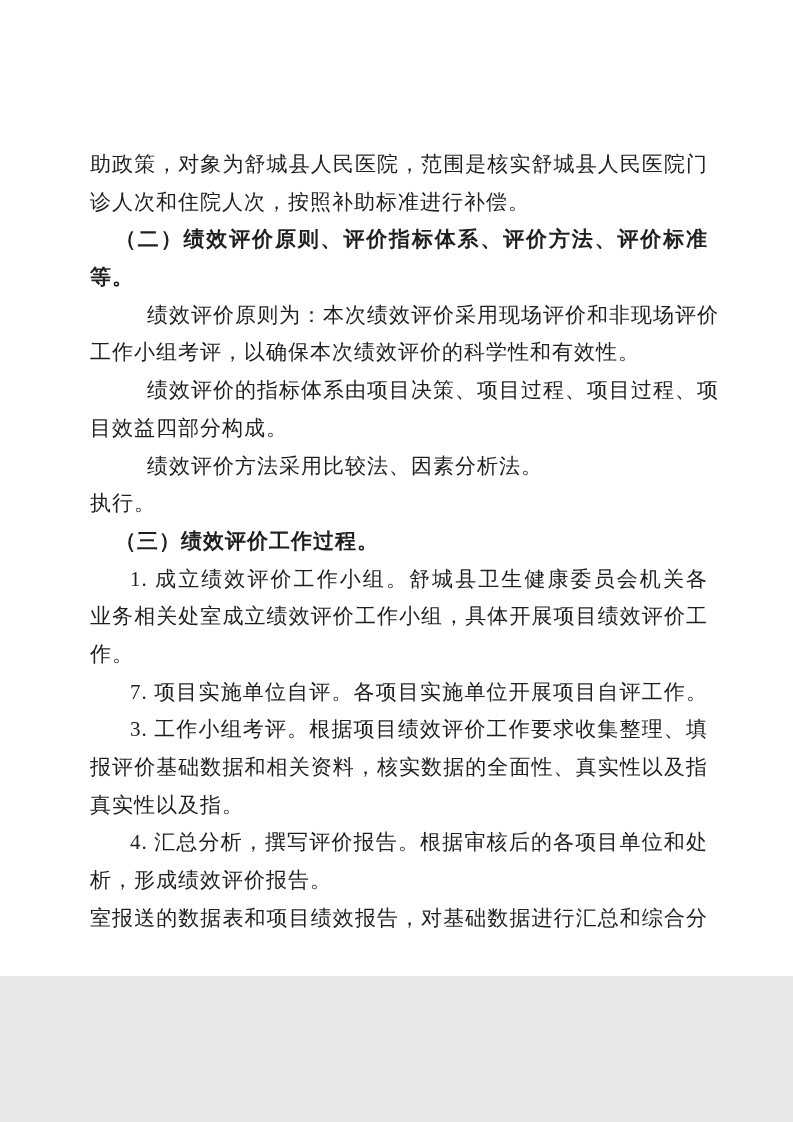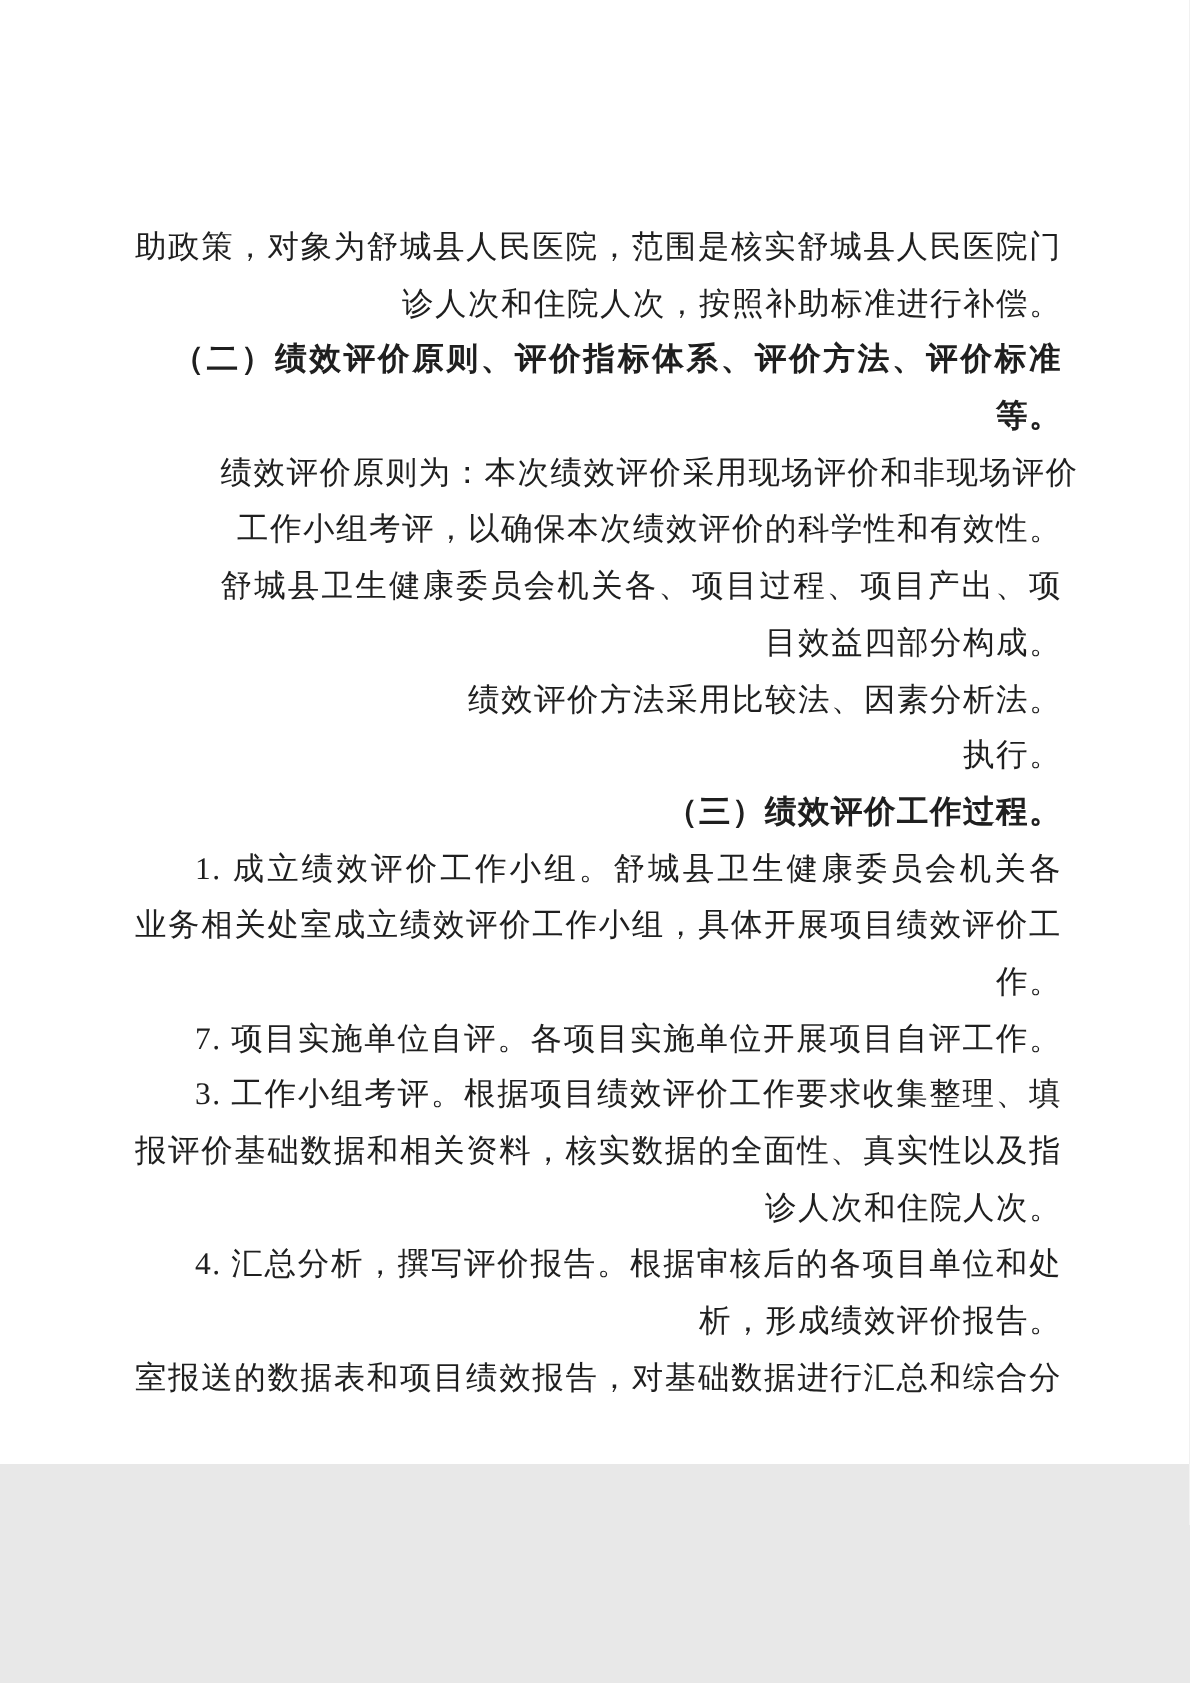--- a/index.html
+++ b/index.html
@@ -20,21 +20,21 @@
     width: 618px;
   }
   .para { margin: 0; padding: 0; }
   .line {
     display: block;
     height: 37.7px;
     line-height: 37.7px;
     font-size: 21px;
     letter-spacing: 1px;
     white-space: nowrap;
-    text-align: right;
+    text-align: left;
     overflow: visible;
   }
   
   .fill {
     text-align: justify;
     text-align-last: justify;
     text-justify: inter-character;
   }
   .bold { font-weight: 700; }
   .ind-b { padding-left: 57px; }  
@@ -66,21 +66,21 @@
       <span class="line fill bold ind-h">（二）绩效评价原则、评价指标体系、评价方法、评价标准</span>
       <span class="line bold">等。</span>
     </div>
 
     <div class="para">
       <span class="line fill ind-b">绩效评价原则为：本次绩效评价采用现场评价和非现场评价</span>
       <span class="line">工作小组考评，以确保本次绩效评价的科学性和有效性。</span>
     </div>
 
     <div class="para">
-      <span class="line fill ind-b">舒城县卫生健康委员会机关各、项目过程、项目产出、项</span>
+      <span class="line fill ind-b">绩效评价的指标体系由项目决策、项目过程、项目过程、项</span>
       <span class="line">目效益四部分构成。</span>
     </div>
 
     <div class="para">
       <span class="line ind-b">绩效评价方法采用比较法、因素分析法。</span>
     </div>
 
     <div class="para">
       <span class="line">执行。</span>
     </div>
@@ -95,21 +95,21 @@
       <span class="line">作。</span>
     </div>
 
     <div class="para">
       <span class="line fill ind-n">7. 项目实施单位自评。各项目实施单位开展项目自评工作。</span>
     </div>
 
     <div class="para">
       <span class="line fill ind-n">3. 工作小组考评。根据项目绩效评价工作要求收集整理、填</span>
       <span class="line fill">报评价基础数据和相关资料，核实数据的全面性、真实性以及指</span>
-      <span class="line">诊人次和住院人次。</span>
+      <span class="line">真实性以及指。</span>
     </div>
 
     <div class="para">
       <span class="line fill ind-n">4. 汇总分析，撰写评价报告。根据审核后的各项目单位和处</span>
       <span class="line">析，形成绩效评价报告。</span>
       <span class="line fill">室报送的数据表和项目绩效报告，对基础数据进行汇总和综合分</span>
     </div>
 
   </div>
 

